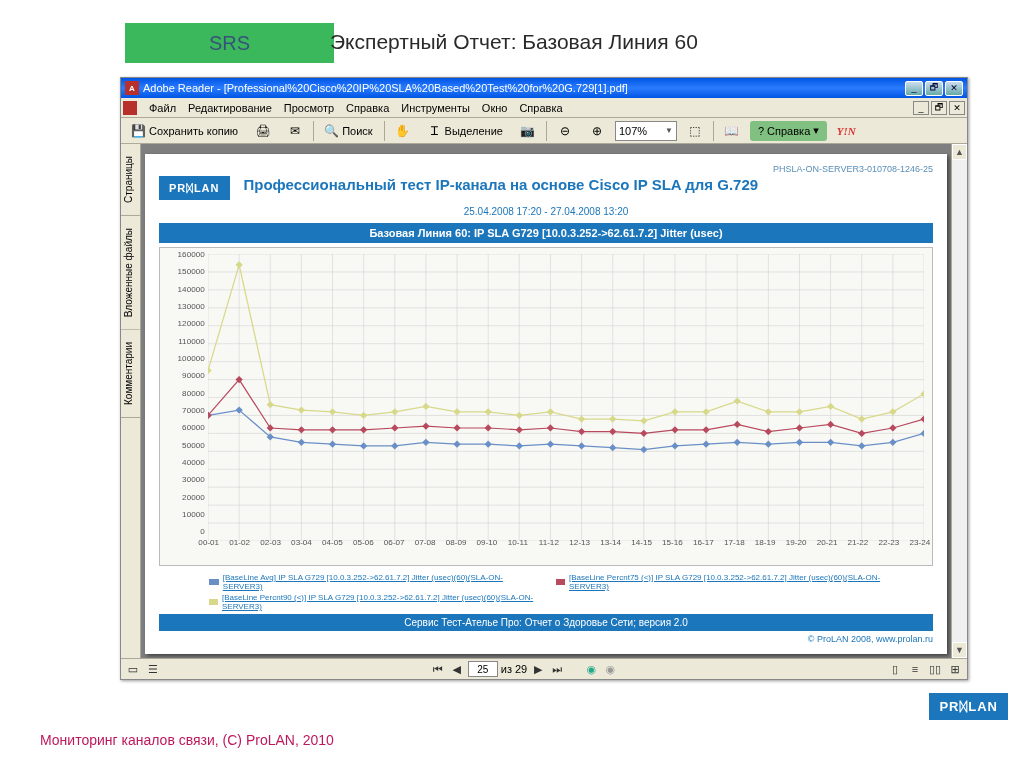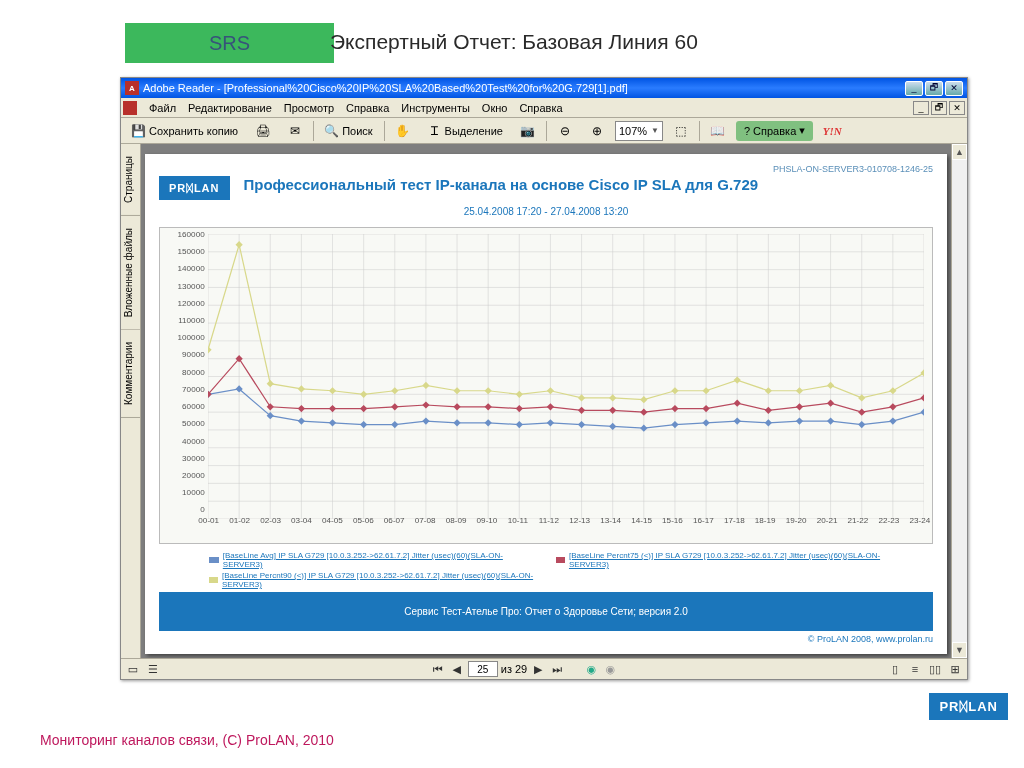--- a/index.html
+++ b/index.html
@@ -25,21 +25,21 @@
 .menubar .mitem { padding: 2px 6px; color: #000; cursor: pointer; font-size: 11px; }
 .menubar .mitem:first-letter { text-decoration: underline; }
 .menubar .mwin { margin-left: auto; display: flex; gap: 2px; }
 .menubar .mwin .mb { width: 16px; height: 14px; background: #ece9d8; border: 1px solid #888; font-size: 9px; display: flex; align-items: center; justify-content: center; cursor: pointer; }
 
 
 .toolbar { height: 26px; background: #ece9d8; border-bottom: 1px solid #aca899; display: flex; align-items: center; padding: 0 4px; gap: 4px; }
 .tbtn { height: 20px; padding: 0 6px; border: 1px solid transparent; display: flex; align-items: center; gap: 3px; cursor: pointer; font-size: 11px; border-radius: 3px; }
 .tbtn .ico { width: 14px; height: 14px; display: flex; align-items: center; justify-content: center; font-size: 12px; }
 .sep { width: 1px; height: 20px; background: #aca899; }
-.zoom-select { height: 20px; border: 1px solid #888; background: #fff; padding: 0 3px; display: flex; align-items: center; gap: 4px; font-size: 11px; }
+.zoom-select { height: 20px; border: 1px solid #888; background: #fff; padding: 0 3px; display: flex; align-items: center; gap: 18px; font-size: 11px; }
 .zoom-select .arrow { font-size: 8px; color: #555; }
 .help-btn { background: #80c080; border-radius: 3px; padding: 0 8px; height: 20px; display: flex; align-items: center; gap: 3px; font-size: 11px; cursor: pointer; }
 .yn { color: #d33; font-family: Georgia, serif; font-style: italic; font-weight: bold; margin-left: 6px; }
 
 
 .content-row { flex: 1; display: flex; background: #7f7f7f; min-height: 0; }
 .left-tabs { width: 20px; background: #ece9d8; border-right: 1px solid #aca899; display: flex; flex-direction: column; }
 .vtab { writing-mode: vertical-rl; transform: rotate(180deg); padding: 12px 2px; font-size: 10px; background: #ece9d8; border-top: 1px solid #aca899; text-align: center; cursor: pointer; }
 .right-scroll { width: 16px; background: #ece9d8; border-left: 1px solid #aca899; display: flex; flex-direction: column; }
 .sbtn { height: 16px; background: #ece9d8; border: 1px solid #fff; font-size: 9px; display: flex; align-items: center; justify-content: center; color: #555; cursor: pointer; }
@@ -56,21 +56,21 @@
 .doc-range { text-align: center; color: #1b76bb; font-size: 10px; margin-bottom: 6px; }
 .chart-title-bar { background: #1b76bb; color: #fff; text-align: center; font-size: 11px; font-weight: bold; padding: 4px; }
 
 
 .chart { flex: 1; background: #f8f9f5; border: 1px solid #bbb; position: relative; margin: 4px 0; }
 .chart-inner { position: absolute; left: 48px; right: 8px; top: 6px; bottom: 24px; }
 .chart svg { width: 100%; height: 100%; }
 .legend { font-size: 8px; color: #1b76bb; display: grid; grid-template-columns: 1fr 1fr; gap: 2px 20px; padding: 3px 50px; text-decoration: underline; }
 .legend .lrow { display: flex; align-items: center; gap: 4px; }
 .legend .sw { width: 10px; height: 6px; display: inline-block; }
-.footer-bar { background: #1b76bb; color: #fff; text-align: center; font-size: 10px; padding: 14px; }
+.footer-bar { background: #1b76bb; color: #fff; text-align: center; font-size: 10px; padding: 3px; }
 .copy { text-align: right; color: #1b76bb; font-size: 9px; margin-top: 3px; }
 
 
 .statusbar { height: 21px; background: #ece9d8; border-top: 1px solid #aca899; display: flex; align-items: center; padding: 0 4px; gap: 4px; }
 .statusbar .s-ico { width: 16px; height: 16px; display: flex; align-items: center; justify-content: center; font-size: 11px; color: #333; cursor: pointer; }
 .statusbar .page-group { margin: 0 auto; display: flex; align-items: center; gap: 3px; }
 .statusbar .pgi { width: 30px; height: 16px; border: 1px solid #888; background: #fff; text-align: center; font-size: 10px; }
 
 
 .slide-footer { position: absolute; left: 40px; bottom: 20px; color: #be185d; font-size: 14px; }
@@ -164,20 +164,21 @@
     </div>
 
     <div class="doc-area">
       <div class="page">
         <div class="doc-id">PHSLA-ON-SERVER3-010708-1246-25</div>
         <div class="doc-head">
           <div class="logo">PRᛞLAN</div>
           <h1>Профессиональный тест IP-канала на основе Cisco IP SLA для G.729</h1>
         </div>
         <div class="doc-range">25.04.2008 17:20 - 27.04.2008 13:20</div>
+        <div class="chart-title-bar">Базовая Линия 60: IP SLA G729 [10.0.3.252-&gt;62.61.7.2]  Jitter (usec)</div>
 
         <div class="chart">
           <div class="chart-inner"><svg id="chart-svg" viewBox="0 0 700 280" preserveAspectRatio="none">
                 <line x1="0" y1="280" x2="700" y2="280" stroke="#ccc" stroke-width="0.5"></line>
                 <line x1="0" y1="262.5" x2="700" y2="262.5" stroke="#ccc" stroke-width="0.5"></line>
                 <line x1="0" y1="245" x2="700" y2="245" stroke="#ccc" stroke-width="0.5"></line>
                 <line x1="0" y1="227.5" x2="700" y2="227.5" stroke="#ccc" stroke-width="0.5"></line>
                 <line x1="0" y1="210" x2="700" y2="210" stroke="#ccc" stroke-width="0.5"></line>
                 <line x1="0" y1="192.5" x2="700" y2="192.5" stroke="#ccc" stroke-width="0.5"></line>
                 <line x1="0" y1="175" x2="700" y2="175" stroke="#ccc" stroke-width="0.5"></line>

